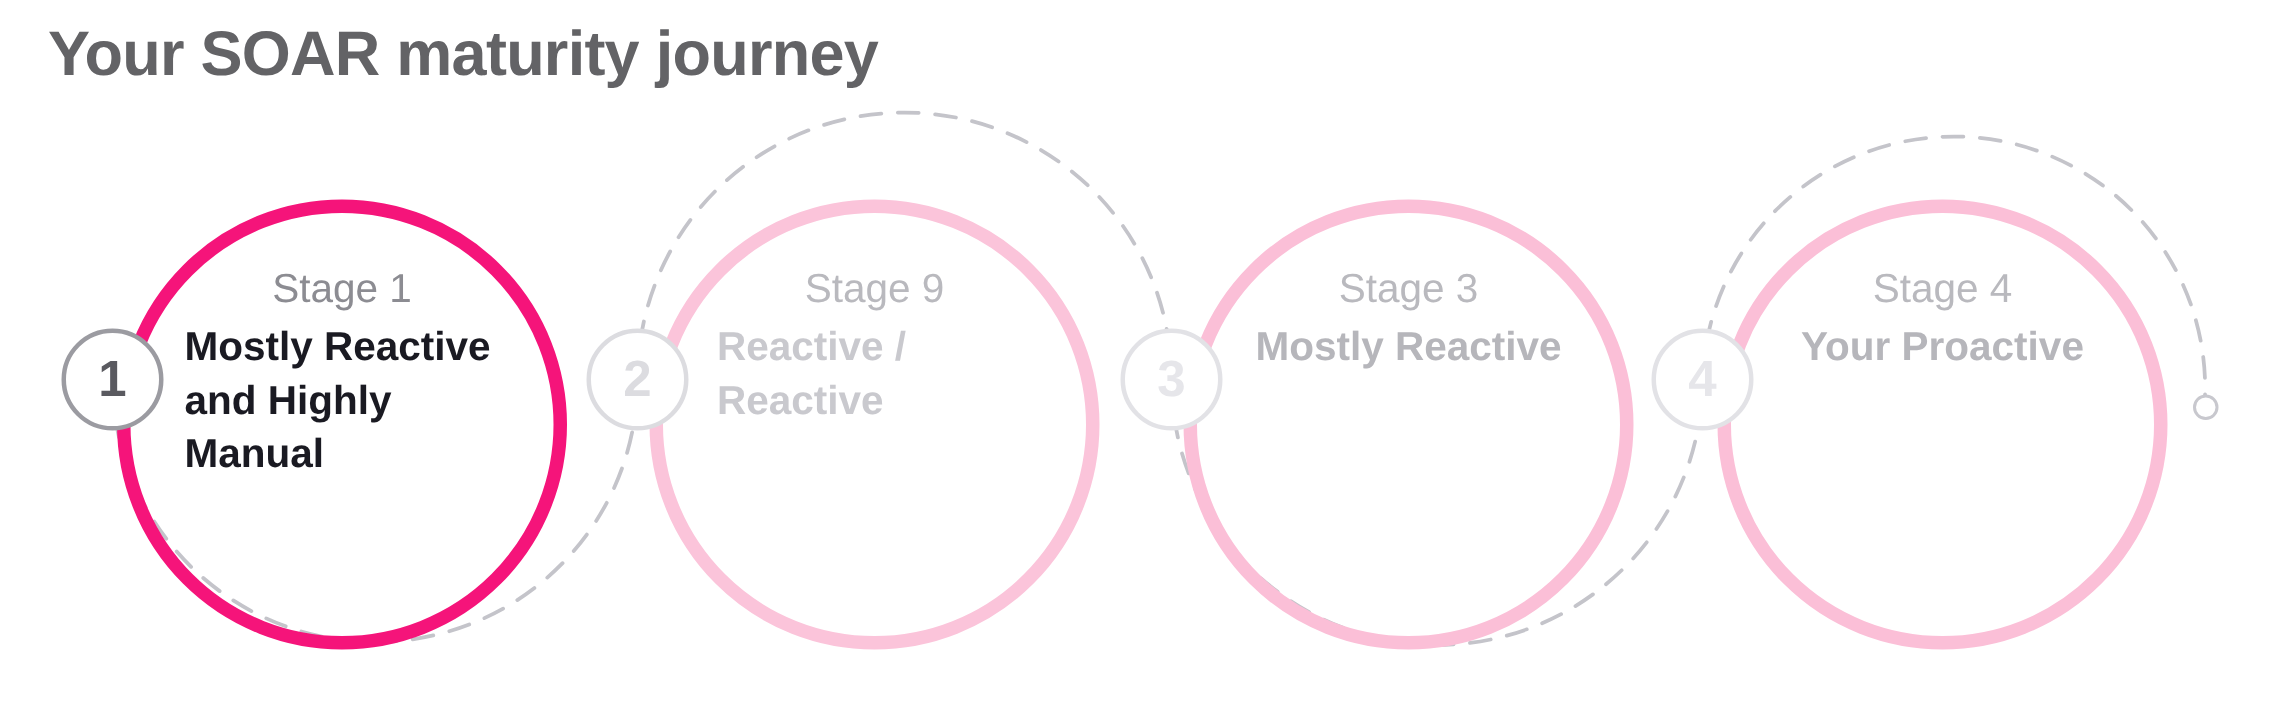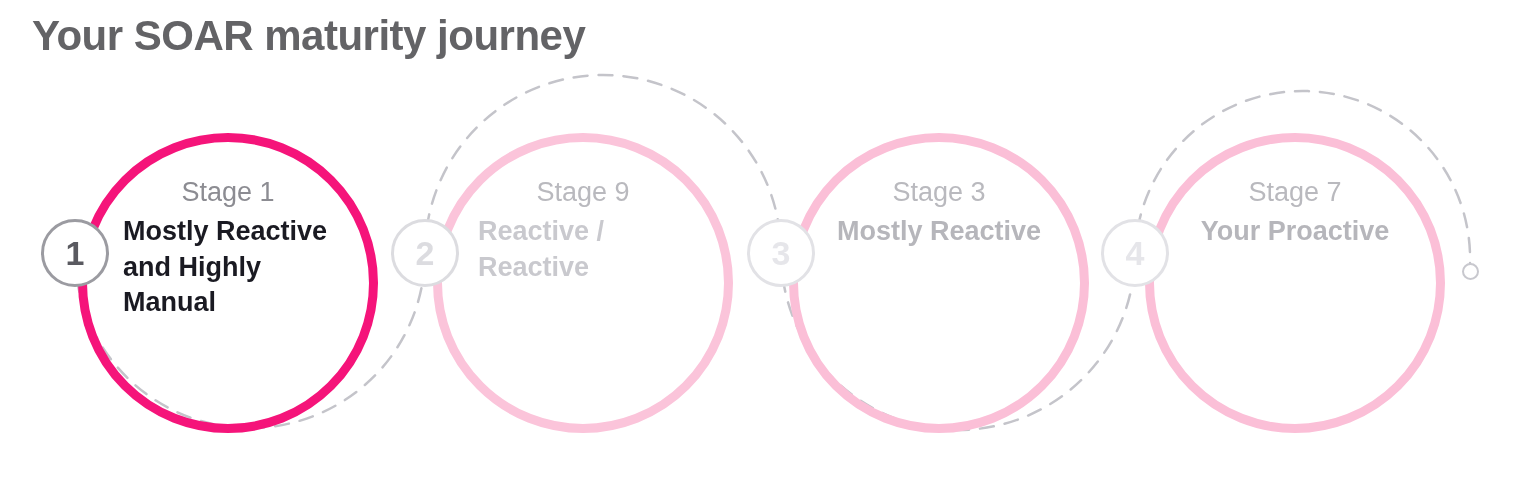--- a/index.html
+++ b/index.html
@@ -187,21 +187,21 @@
     <div class="stage-ring"></div>
     <div class="stage-content">
       <div class="stage-label">Stage 3</div>
       <div class="stage-title">Mostly Reactive</div>
     </div>
   </div>
 
   <div class="stage dim2" style="left:1145px;">
     <div class="stage-ring"></div>
     <div class="stage-content">
-      <div class="stage-label">Stage 7</div>
+      <div class="stage-label">Stage 4</div>
       <div class="stage-title">Your Proactive</div>
     </div>
   </div>
 
   <div class="badge" style="left:41px;">1</div>
   <div class="badge muted" style="left:391px;">2</div>
   <div class="badge muted2" style="left:747px;">3</div>
   <div class="badge muted2" style="left:1101px;">4</div>
 
   <div id="end-dot"></div>

